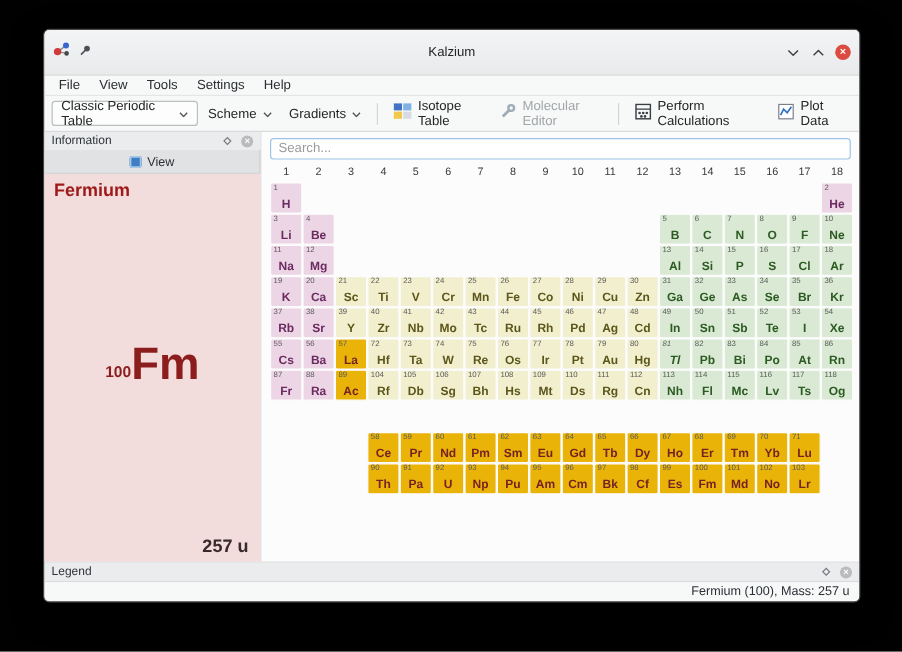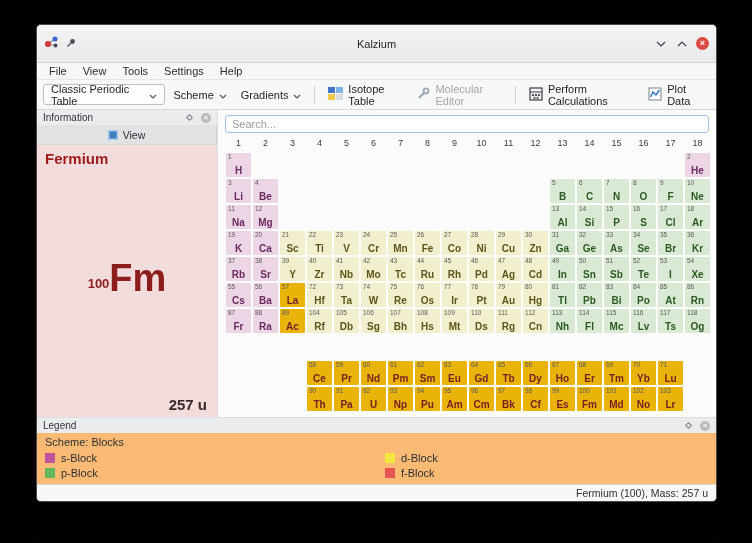--- a/index.html
+++ b/index.html
@@ -537,21 +537,21 @@
               <span class="sym">Pt</span>
             </div>
             <div class="cell b-d" style="grid-area: 6 / 11;">
               <span class="num">79</span>
               <span class="sym">Au</span>
             </div>
             <div class="cell b-d" style="grid-area: 6 / 12;">
               <span class="num">80</span>
               <span class="sym">Hg</span>
             </div>
-            <div class="cell b-p" style="grid-area: 6 / 13;">
+            <div class="cell b-p" style="grid-area: 6 / 13; font-style: italic;">
               <span class="num">81</span>
               <span class="sym">Tl</span>
             </div>
             <div class="cell b-p" style="grid-area: 6 / 14;">
               <span class="num">82</span>
               <span class="sym">Pb</span>
             </div>
             <div class="cell b-p" style="grid-area: 6 / 15;">
               <span class="num">83</span>
               <span class="sym">Bi</span>
@@ -759,40 +759,19 @@
     </div>
   </div>
 
   <div class="legend-dock">
     <div class="dock-header">
       <span>Legend</span>
       <span class="spacer"></span>
       <span class="diamond"></span>
       <span class="dock-close">×</span>
     </div>
-    <div class="legend-content">
-      <div class="scheme-label">Scheme: Blocks</div>
-      <div class="legend-grid">
-          <div class="legend-item">
-            <span class="swatch" style="background: rgb(194, 84, 158);"></span>
-            <span>s-Block</span>
-          </div>
-          <div class="legend-item">
-            <span class="swatch" style="background: rgb(242, 230, 63);"></span>
-            <span>d-Block</span>
-          </div>
-          <div class="legend-item">
-            <span class="swatch" style="background: rgb(100, 183, 92);"></span>
-            <span>p-Block</span>
-          </div>
-          <div class="legend-item">
-            <span class="swatch" style="background: rgb(232, 85, 85);"></span>
-            <span>f-Block</span>
-          </div>
-        </div>
-    </div>
   </div>
 
   <div class="statusbar">
     <span>Fermium (100), Mass: 257 u</span>
   </div>
 
 </div>
 
 </body></html>

